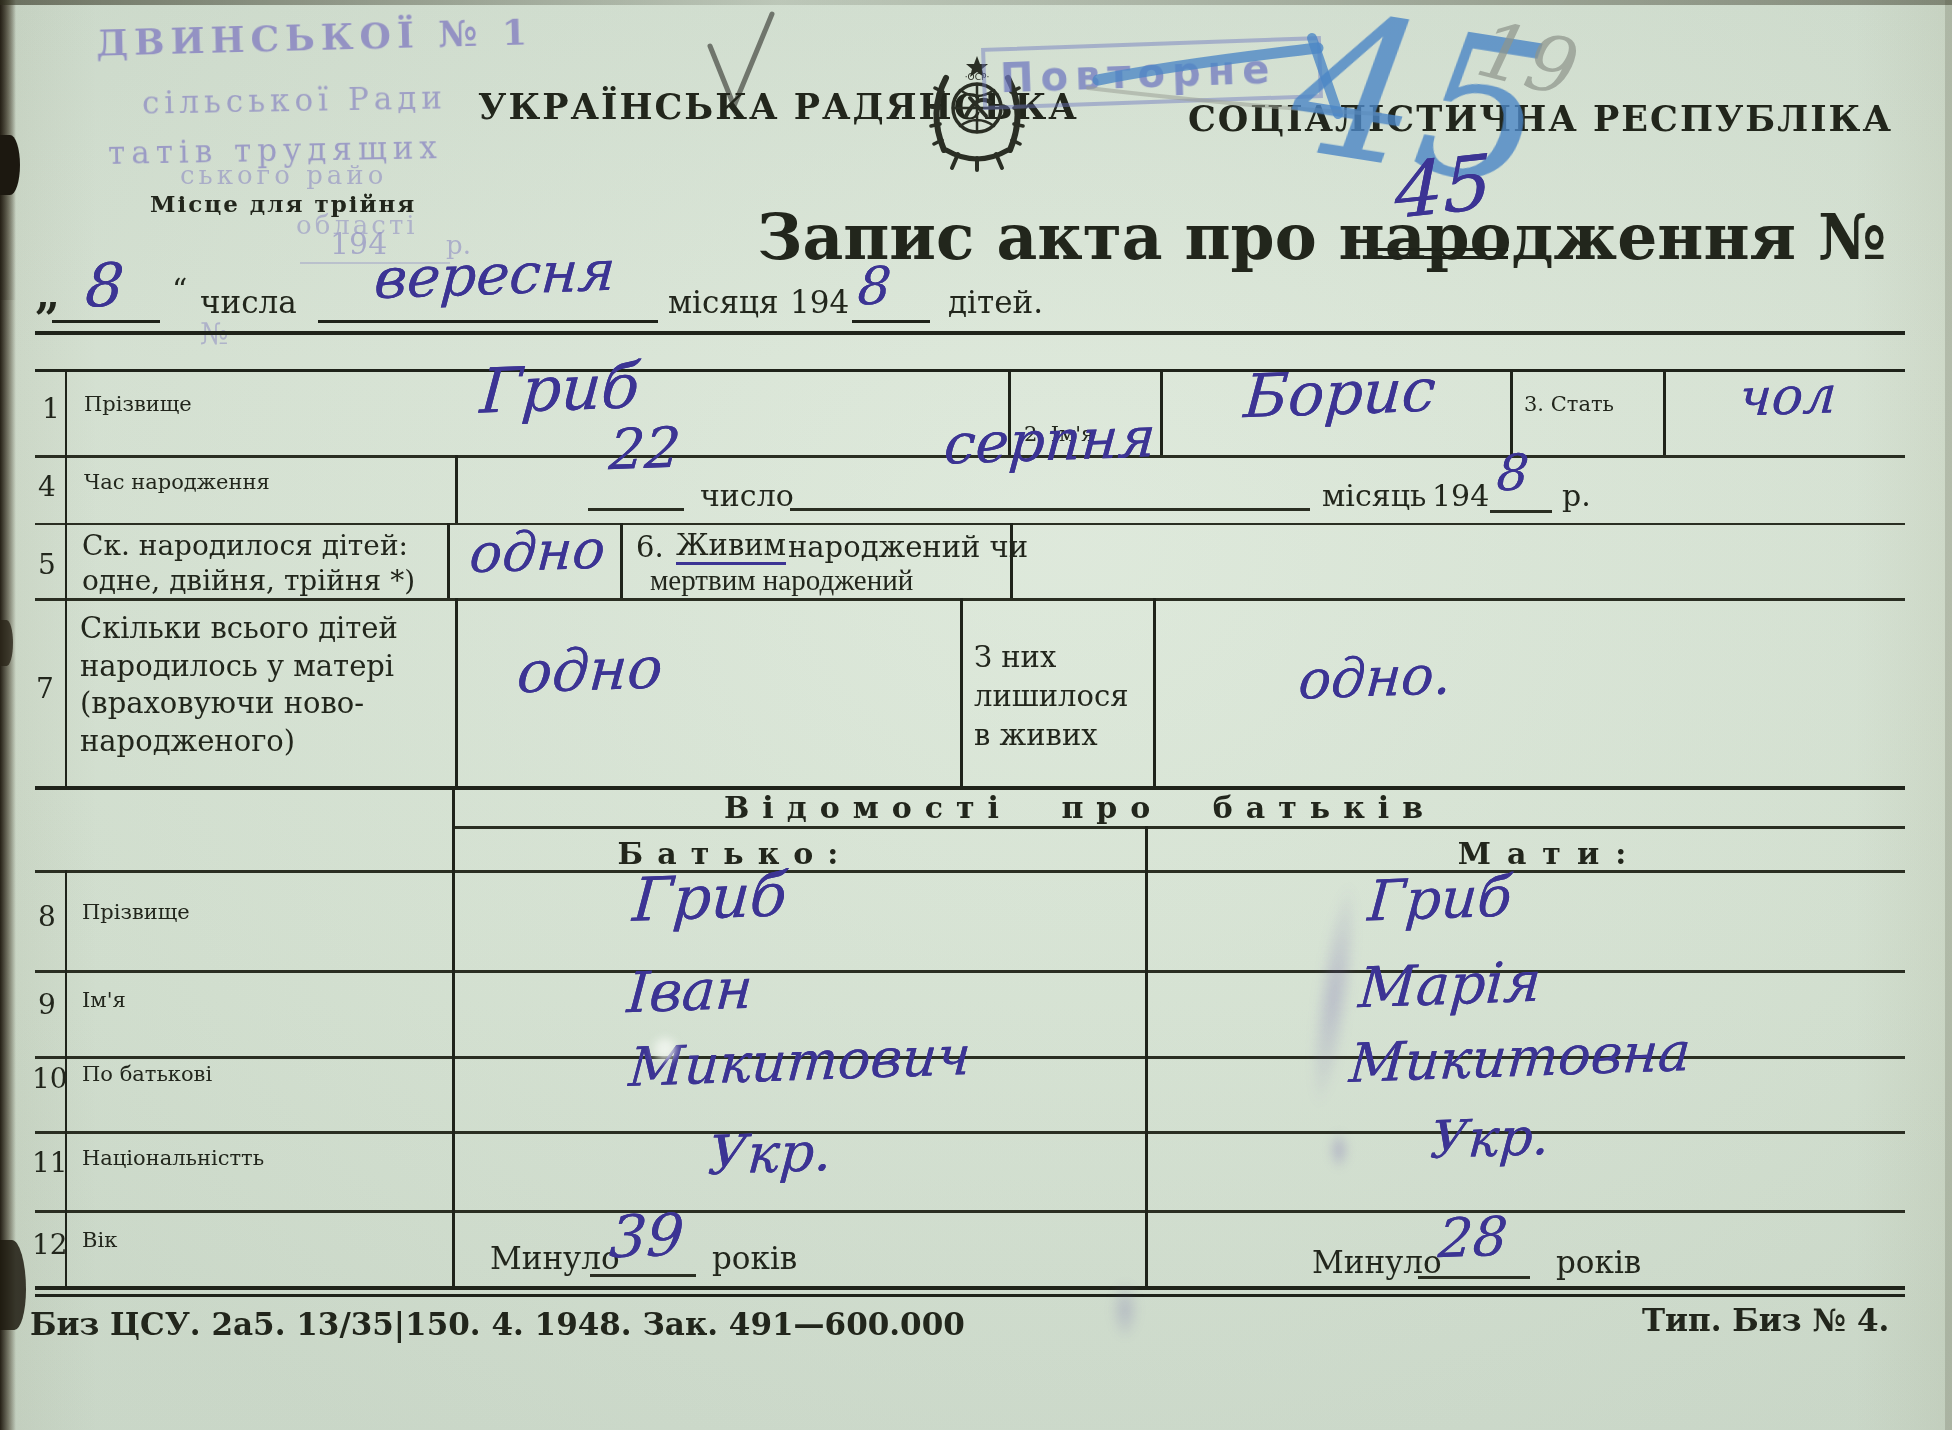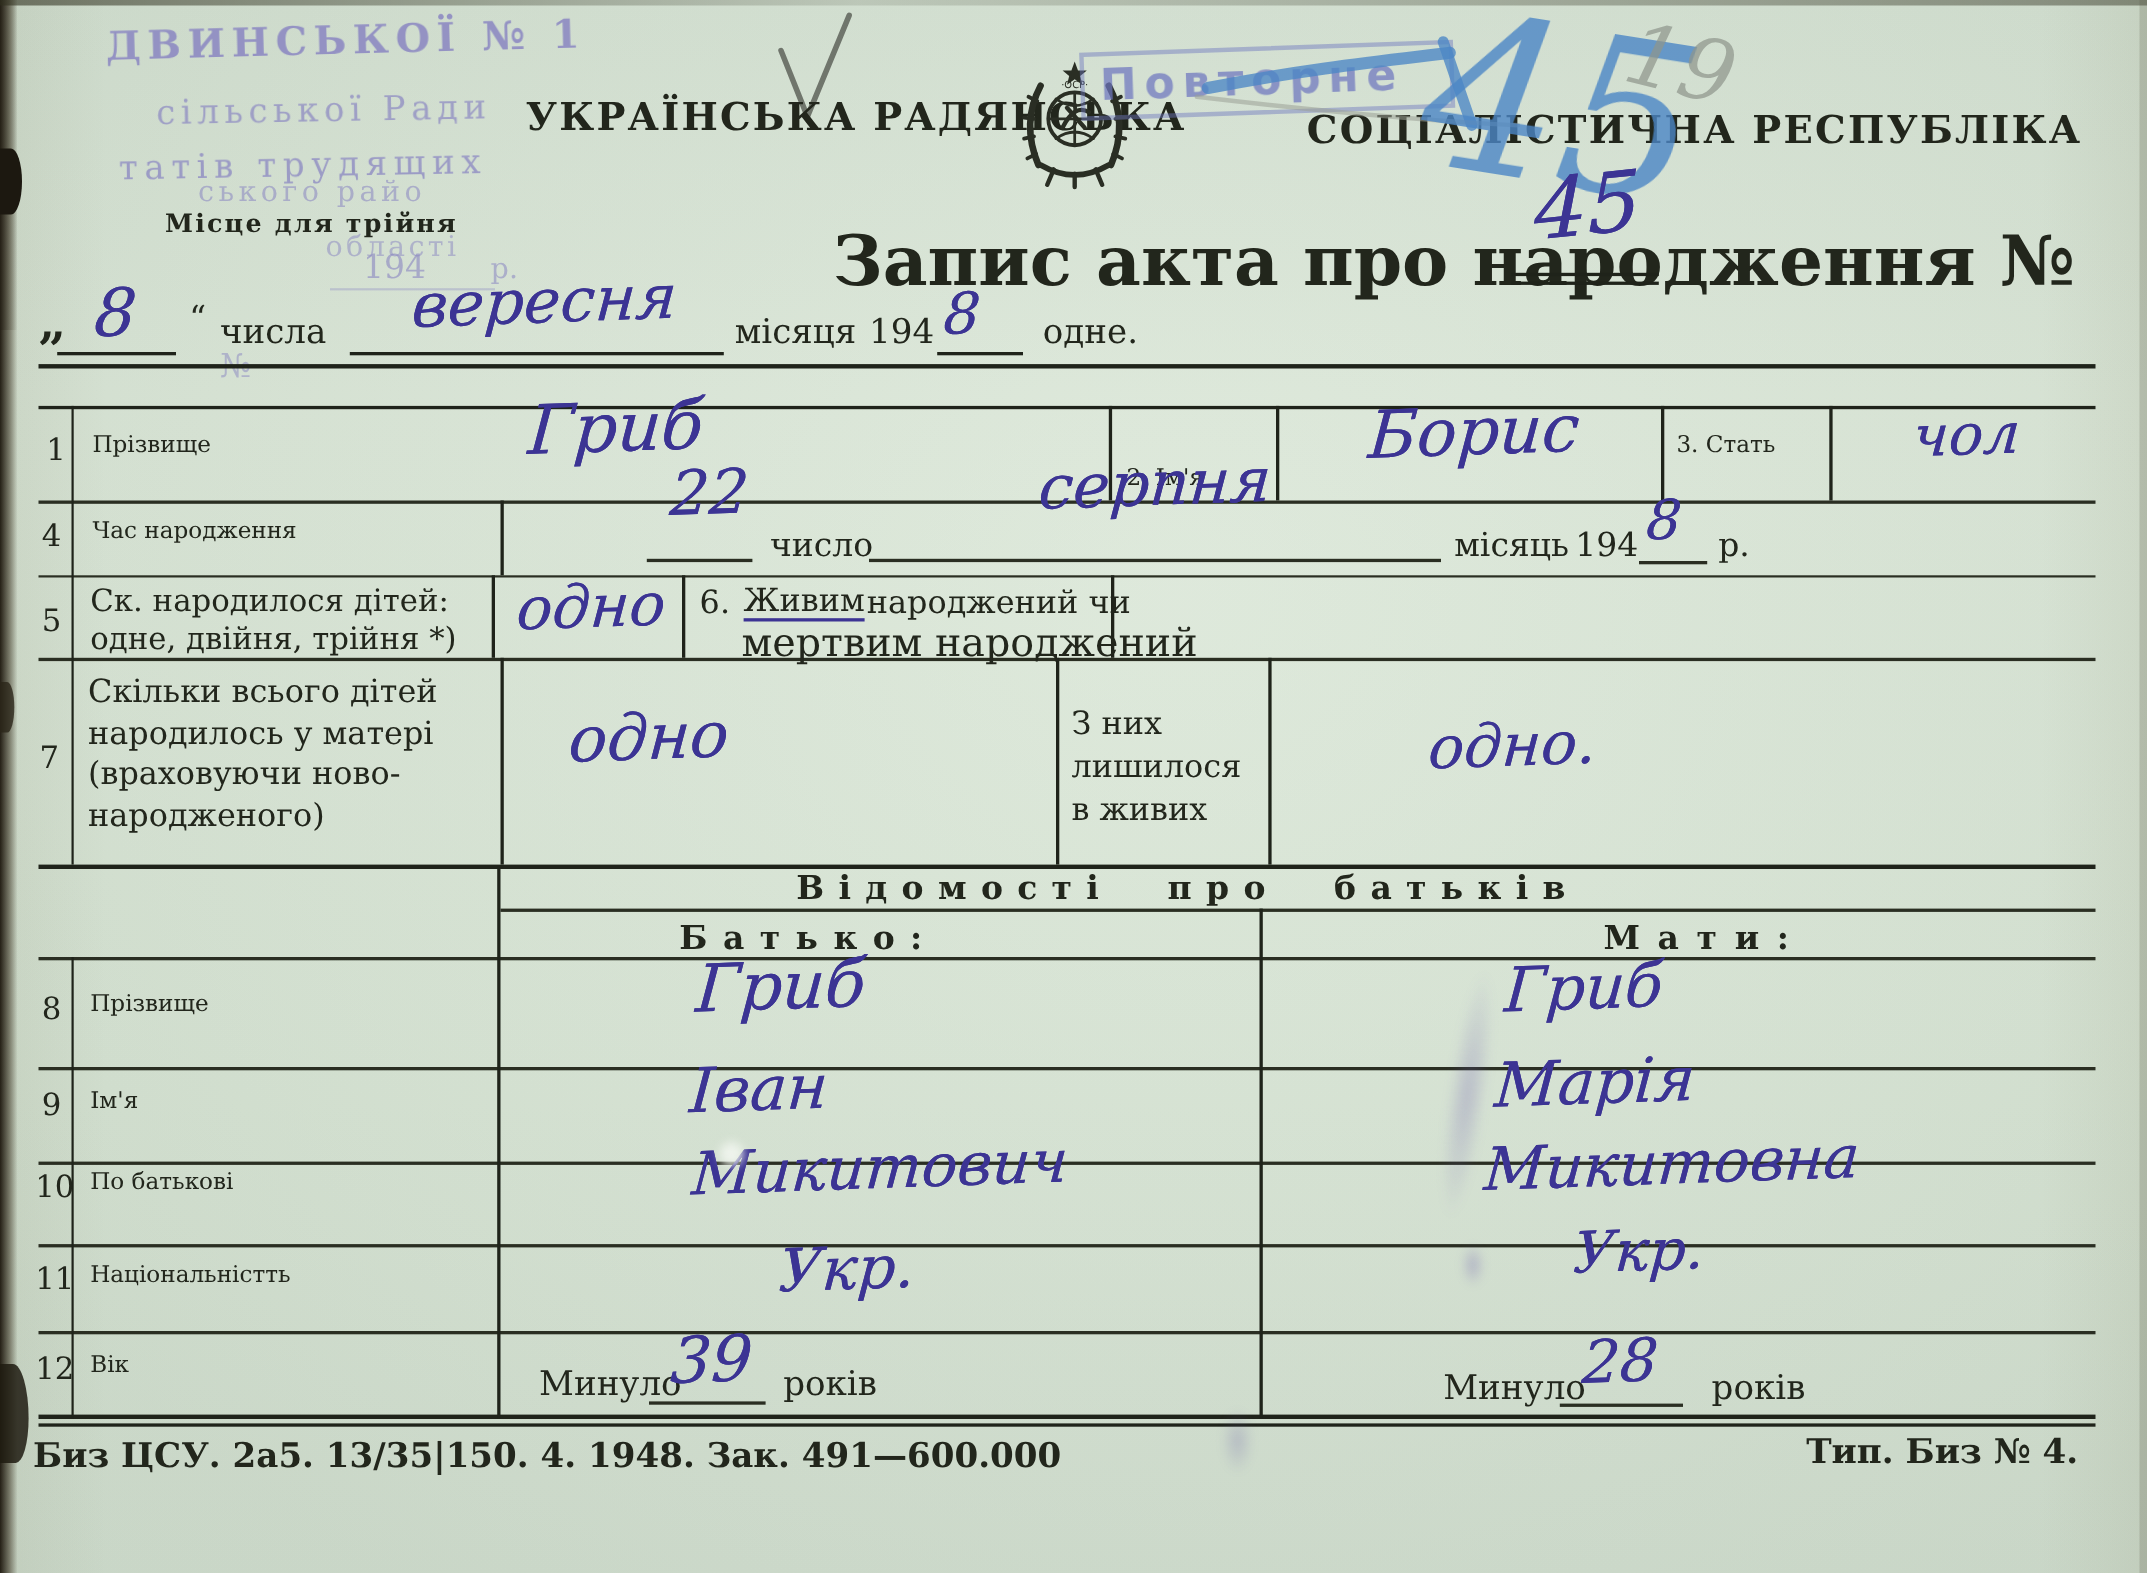--- a/index.html
+++ b/index.html
@@ -102,21 +102,21 @@
   <div class="abs hw ctr" style="left:55px;top:250px;width:100px;font-size:60px;">8</div>
   <div class="hline" style="left:52px;top:320px;width:108px;height:3px;"></div>
   <div class="abs pr" style="left:172px;top:272px;font-size:30px;">“</div>
   <div class="abs pr" style="left:200px;top:284px;font-size:31px;">числа</div>
   <div class="abs hw ctr" style="left:310px;top:242px;width:370px;font-size:56px;">вересня</div>
   <div class="hline" style="left:318px;top:320px;width:340px;height:3px;"></div>
   <div class="abs pr" style="left:668px;top:284px;font-size:31px;">місяця</div>
   <div class="abs pr" style="left:790px;top:284px;font-size:31px;">194</div>
   <div class="abs hw" style="left:858px;top:256px;font-size:52px;">8</div>
   <div class="hline" style="left:852px;top:320px;width:78px;height:3px;"></div>
-  <div class="abs pr" style="left:948px;top:284px;font-size:31px;">одне.</div>
+  <div class="abs pr" style="left:948px;top:284px;font-size:31px;">дітей.</div>
 
   <div class="hline" style="left:35px;top:331px;width:1870px;height:4px;"></div>
   <div class="hline" style="left:35px;top:369px;width:1870px;height:3px;"></div>
   <div class="hline soft" style="left:35px;top:455px;width:1870px;height:3px;"></div>
   <div class="hline soft" style="left:35px;top:523px;width:1870px;height:2px;"></div>
   <div class="hline soft" style="left:35px;top:598px;width:1870px;height:3px;"></div>
   <div class="hline" style="left:35px;top:786px;width:1870px;height:4px;"></div>
   <div class="hline soft" style="left:455px;top:826px;width:1450px;height:3px;"></div>
   <div class="hline soft" style="left:35px;top:870px;width:1870px;height:3px;"></div>
   <div class="hline soft" style="left:35px;top:970px;width:1870px;height:3px;"></div>
@@ -164,21 +164,21 @@
   <div class="hline soft" style="left:1490px;top:510px;width:62px;height:3px;"></div>
   <div class="abs pr" style="left:1562px;top:478px;font-size:30px;">р.</div>
 
   <div class="abs pr rownum" style="left:38px;top:548px;">5</div>
   <div class="abs pr pre" style="left:82px;top:528px;font-size:28px;line-height:1.25;white-space:pre-line;">Ск. народилося дітей:
 одне, двійня, трійня *)</div>
   <div class="abs hw ctr" style="left:450px;top:520px;width:175px;font-size:54px;">одно</div>
   <div class="abs pr" style="left:636px;top:530px;font-size:29px;">6.</div>
   <div class="abs" style="left:676px;top:530px;font-size:29px;color:#22261c;border-bottom:3px solid #3c3494;line-height:1.1;">Живим</div>
   <div class="abs pr" style="left:788px;top:530px;font-size:29px;">народжений чи</div>
-  <div class="abs pr" style="left:674px;top:564px;font-size:36px;">мертвим народжений</div>
+  <div class="abs pr" style="left:650px;top:564px;font-size:29px;font-family:Liberation Serif, serif;">мертвим народжений</div>
 
   <div class="abs pr rownum" style="left:36px;top:672px;">7</div>
   <div class="abs pr pre" style="left:80px;top:610px;font-size:29px;line-height:1.3;white-space:pre-line;">Скільки всього дітей
 народилось у матері
 (враховуючи ново-
 народженого)</div>
   <div class="abs hw ctr" style="left:470px;top:636px;width:240px;font-size:58px;">одно</div>
   <div class="abs pr pre" style="left:974px;top:638px;font-size:29px;line-height:1.35;white-space:pre-line;">З них
 лишилося
 в живих</div>

